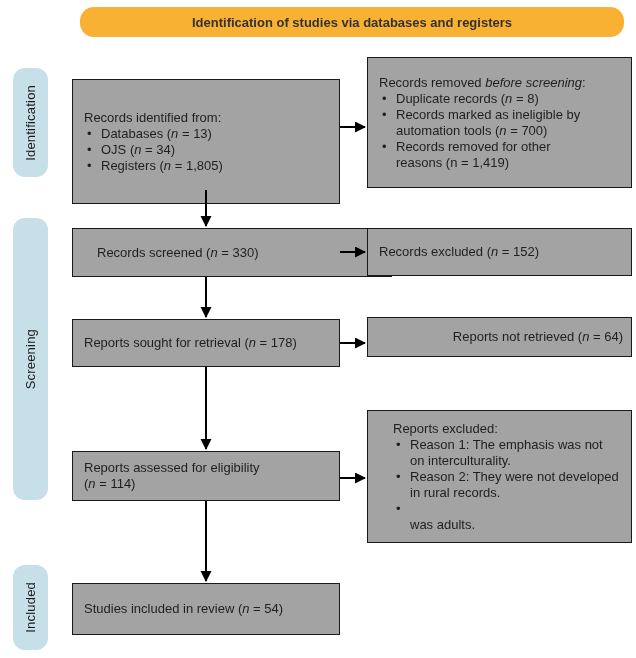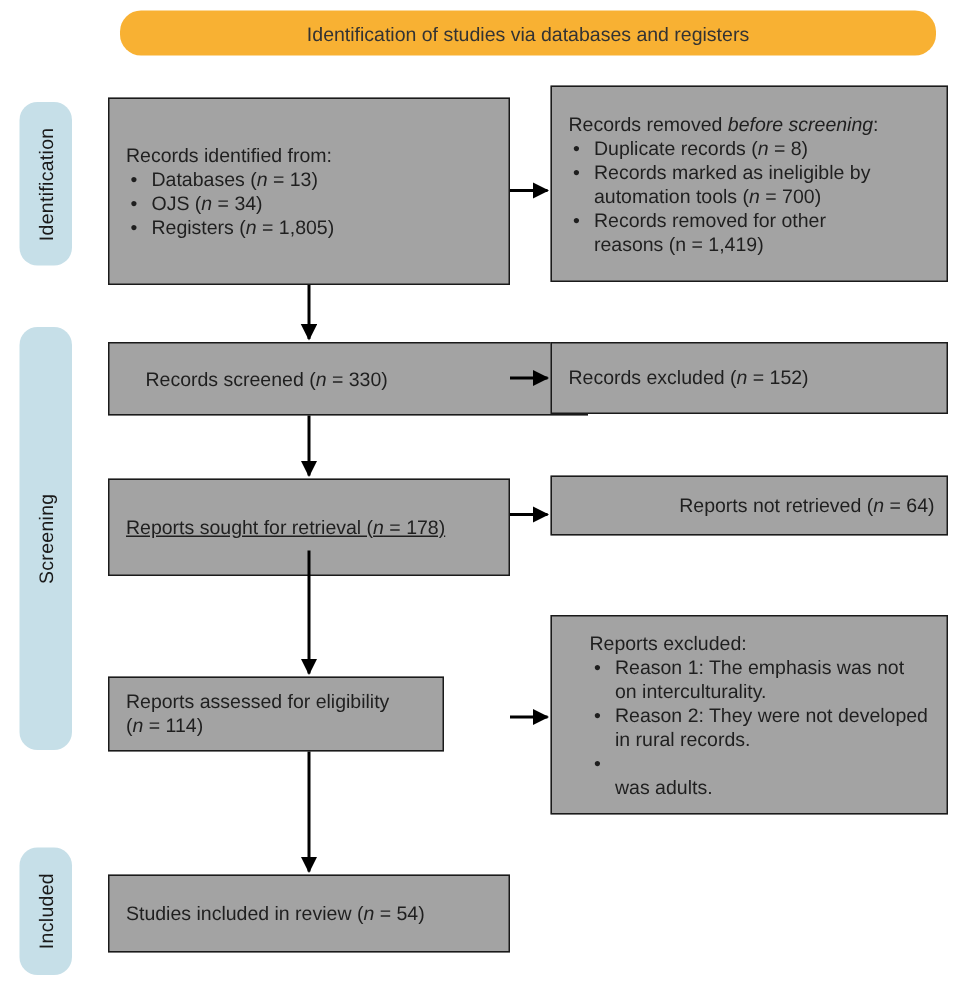--- a/index.html
+++ b/index.html
@@ -11,21 +11,21 @@
     font-family: "Liberation Sans", sans-serif;
     color: #1f1f1f;
     overflow: hidden;
   }
   .banner {
     position: absolute;
     left: 80px; top: 7px; width: 544px; height: 30px;
     background: var(--banner, #F8B133);
     border-radius: 14px;
     display: flex; align-items: center; justify-content: center;
-    font-size: 13px; font-weight: 400; color: #333333;
+    font-size: 13px; font-weight: 700; color: #333333;
   }
   .stage {
     position: absolute;
     left: 13px; width: 35px;
     background: var(--stage, #C6DFE8);
     border-radius: 12px;
     display: flex; align-items: center; justify-content: center;
   }
   .stage span {
     writing-mode: vertical-rl;
@@ -41,27 +41,27 @@
   .box {
     position: absolute;
     box-sizing: border-box;
     border: 1.5px solid #1a1a1a;
     background: #a3a3a3;
     padding: 6px 8px 6px 11px;
     font-size: 13px;
     line-height: 16px;
     display: flex; flex-direction: column; justify-content: center;
   }
-  #box-l1 { left: 72px;  top: 65px;  width: 268px; height: 125px; }
+  #box-l1 { left: 72px;  top: 79px;  width: 268px; height: 125px; }
   #box-r1 { left: 367px; top: 57px;  width: 265px; height: 131px; }
   #box-l2 { left: 72px;  top: 228px; width: 320px; height: 49px; padding-left: 24px;  }
   #box-r2 { left: 367px; top: 228px; width: 265px; height: 48px;  }
-  #box-l3 { left: 72px;  top: 319px; width: 268px; height: 65px; text-decoration: underline;  }
+  #box-l3 { left: 72px;  top: 319px; width: 268px; height: 48px;  }
   #box-r3 { left: 367px; top: 317px; width: 265px; height: 40px; align-items: flex-end;  }
-  #box-l4 { left: 72px;  top: 451px; width: 224px; height: 50px;  }
+  #box-l4 { left: 72px;  top: 451px; width: 268px; height: 50px;  }
   #box-r4 { left: 367px; top: 410px; width: 265px; height: 133px; padding-left: 25px; }
   #box-l5 { left: 72px;  top: 583px; width: 268px; height: 52px;  }
 
   ul.bullets { list-style: none; margin: 0; padding: 0; }
   ul.bullets li { position: relative; padding-left: 17px; }
   ul.bullets li::before { content: "\2022"; position: absolute; left: 3px; }
 
   svg.arrows {
     position: absolute; left: 0; top: 0;
     pointer-events: none;

